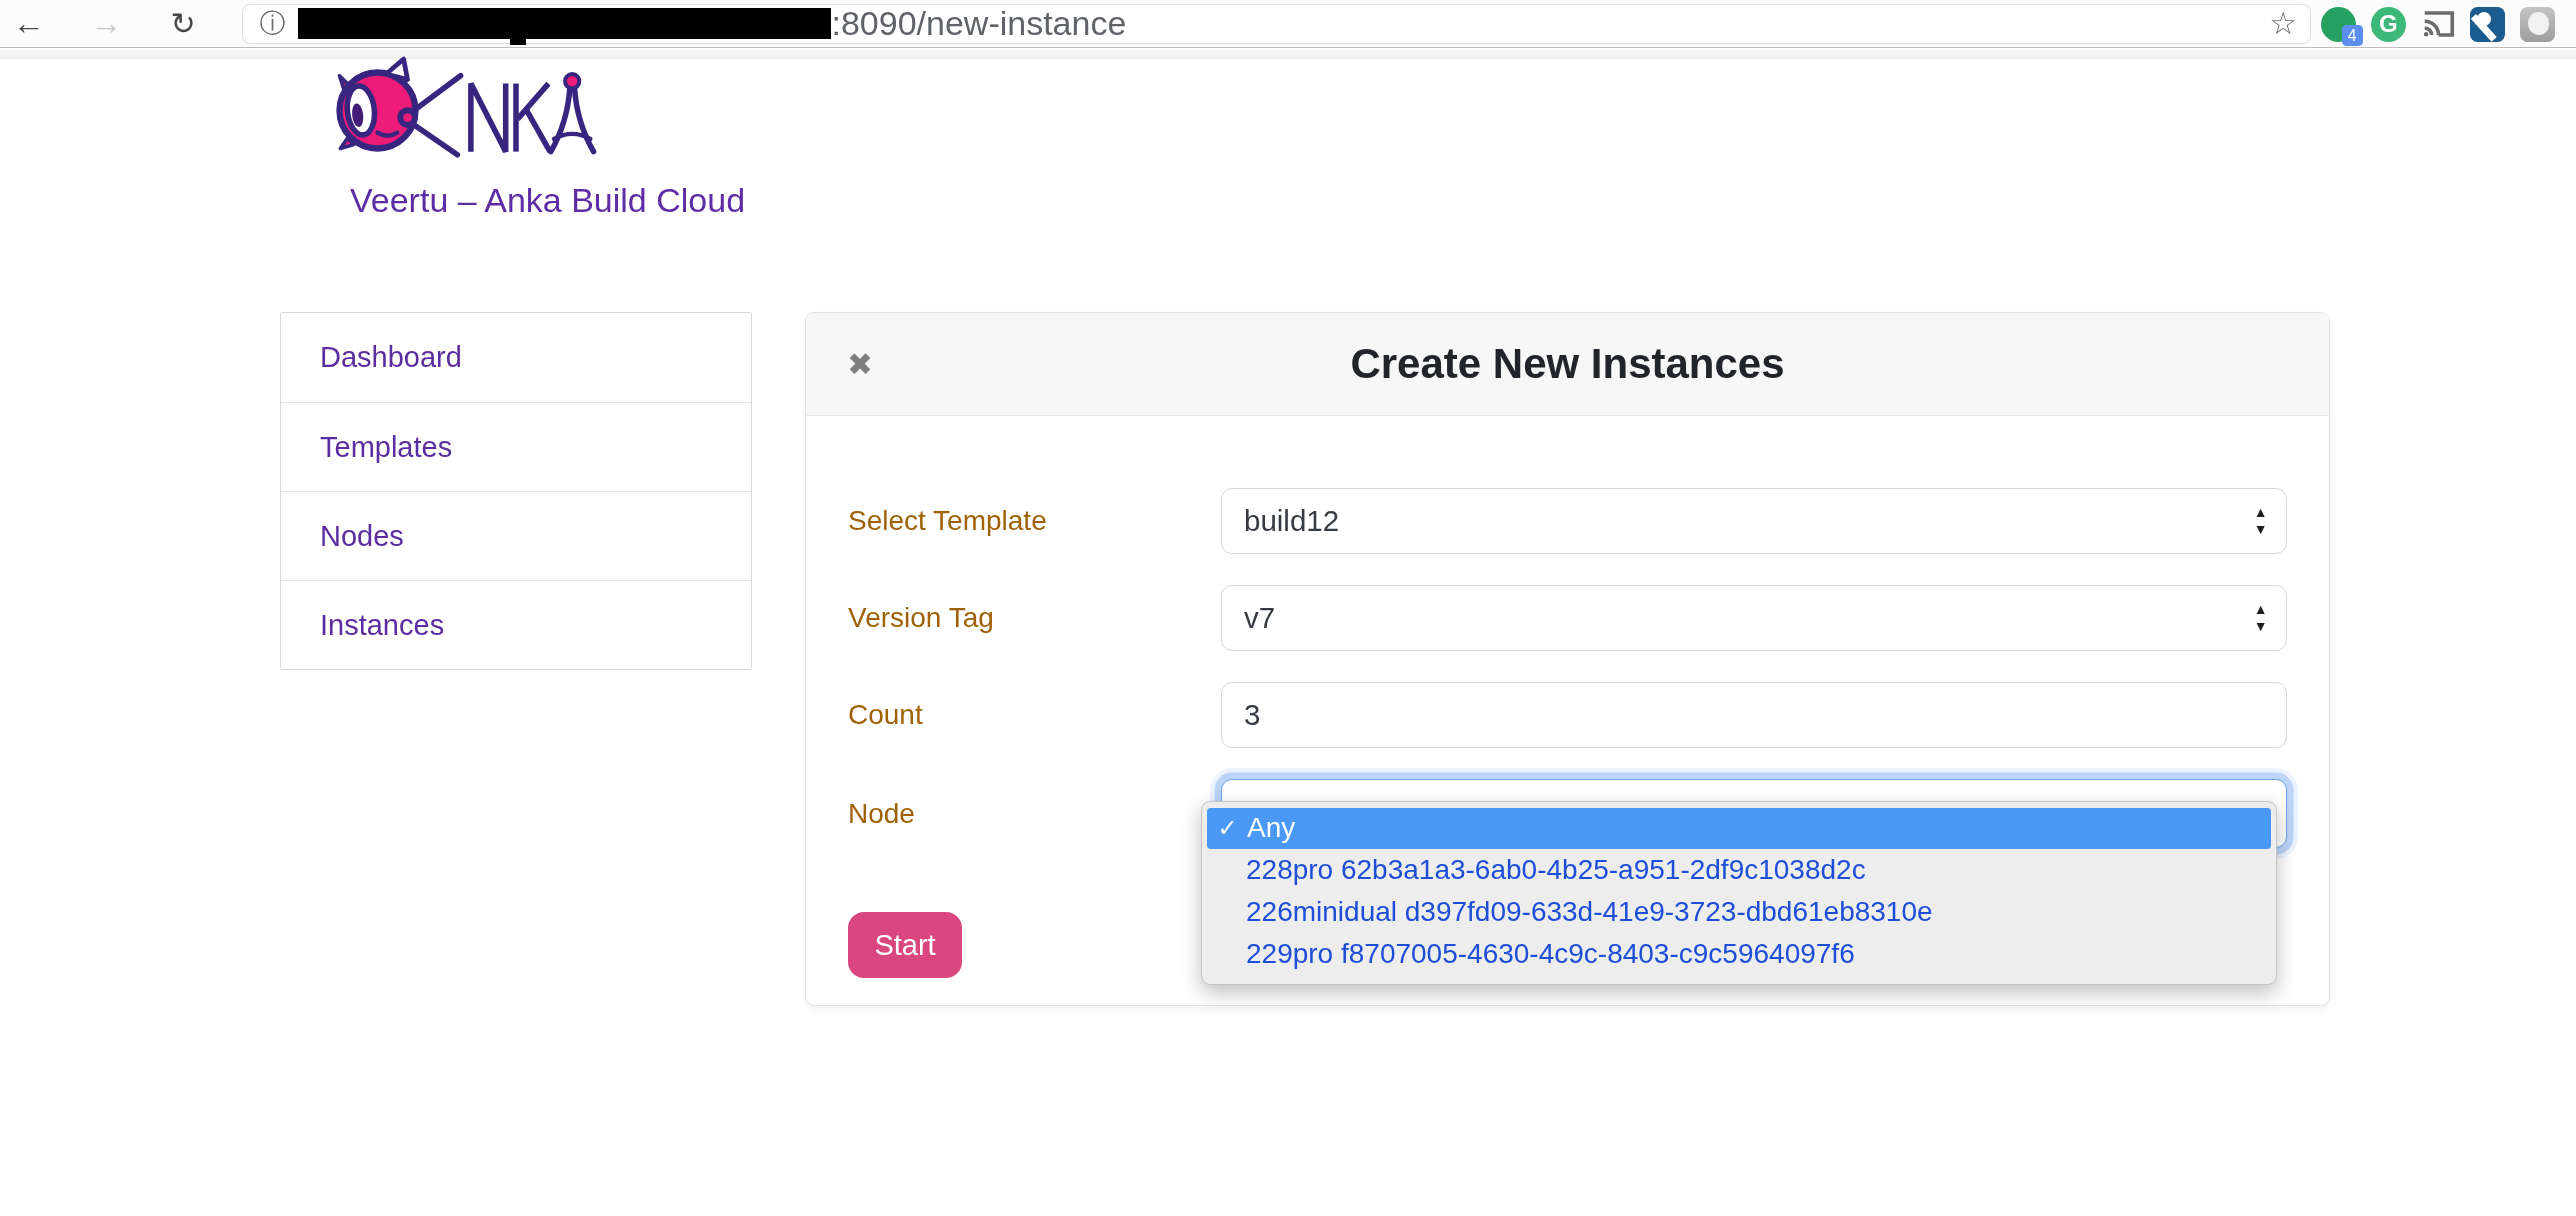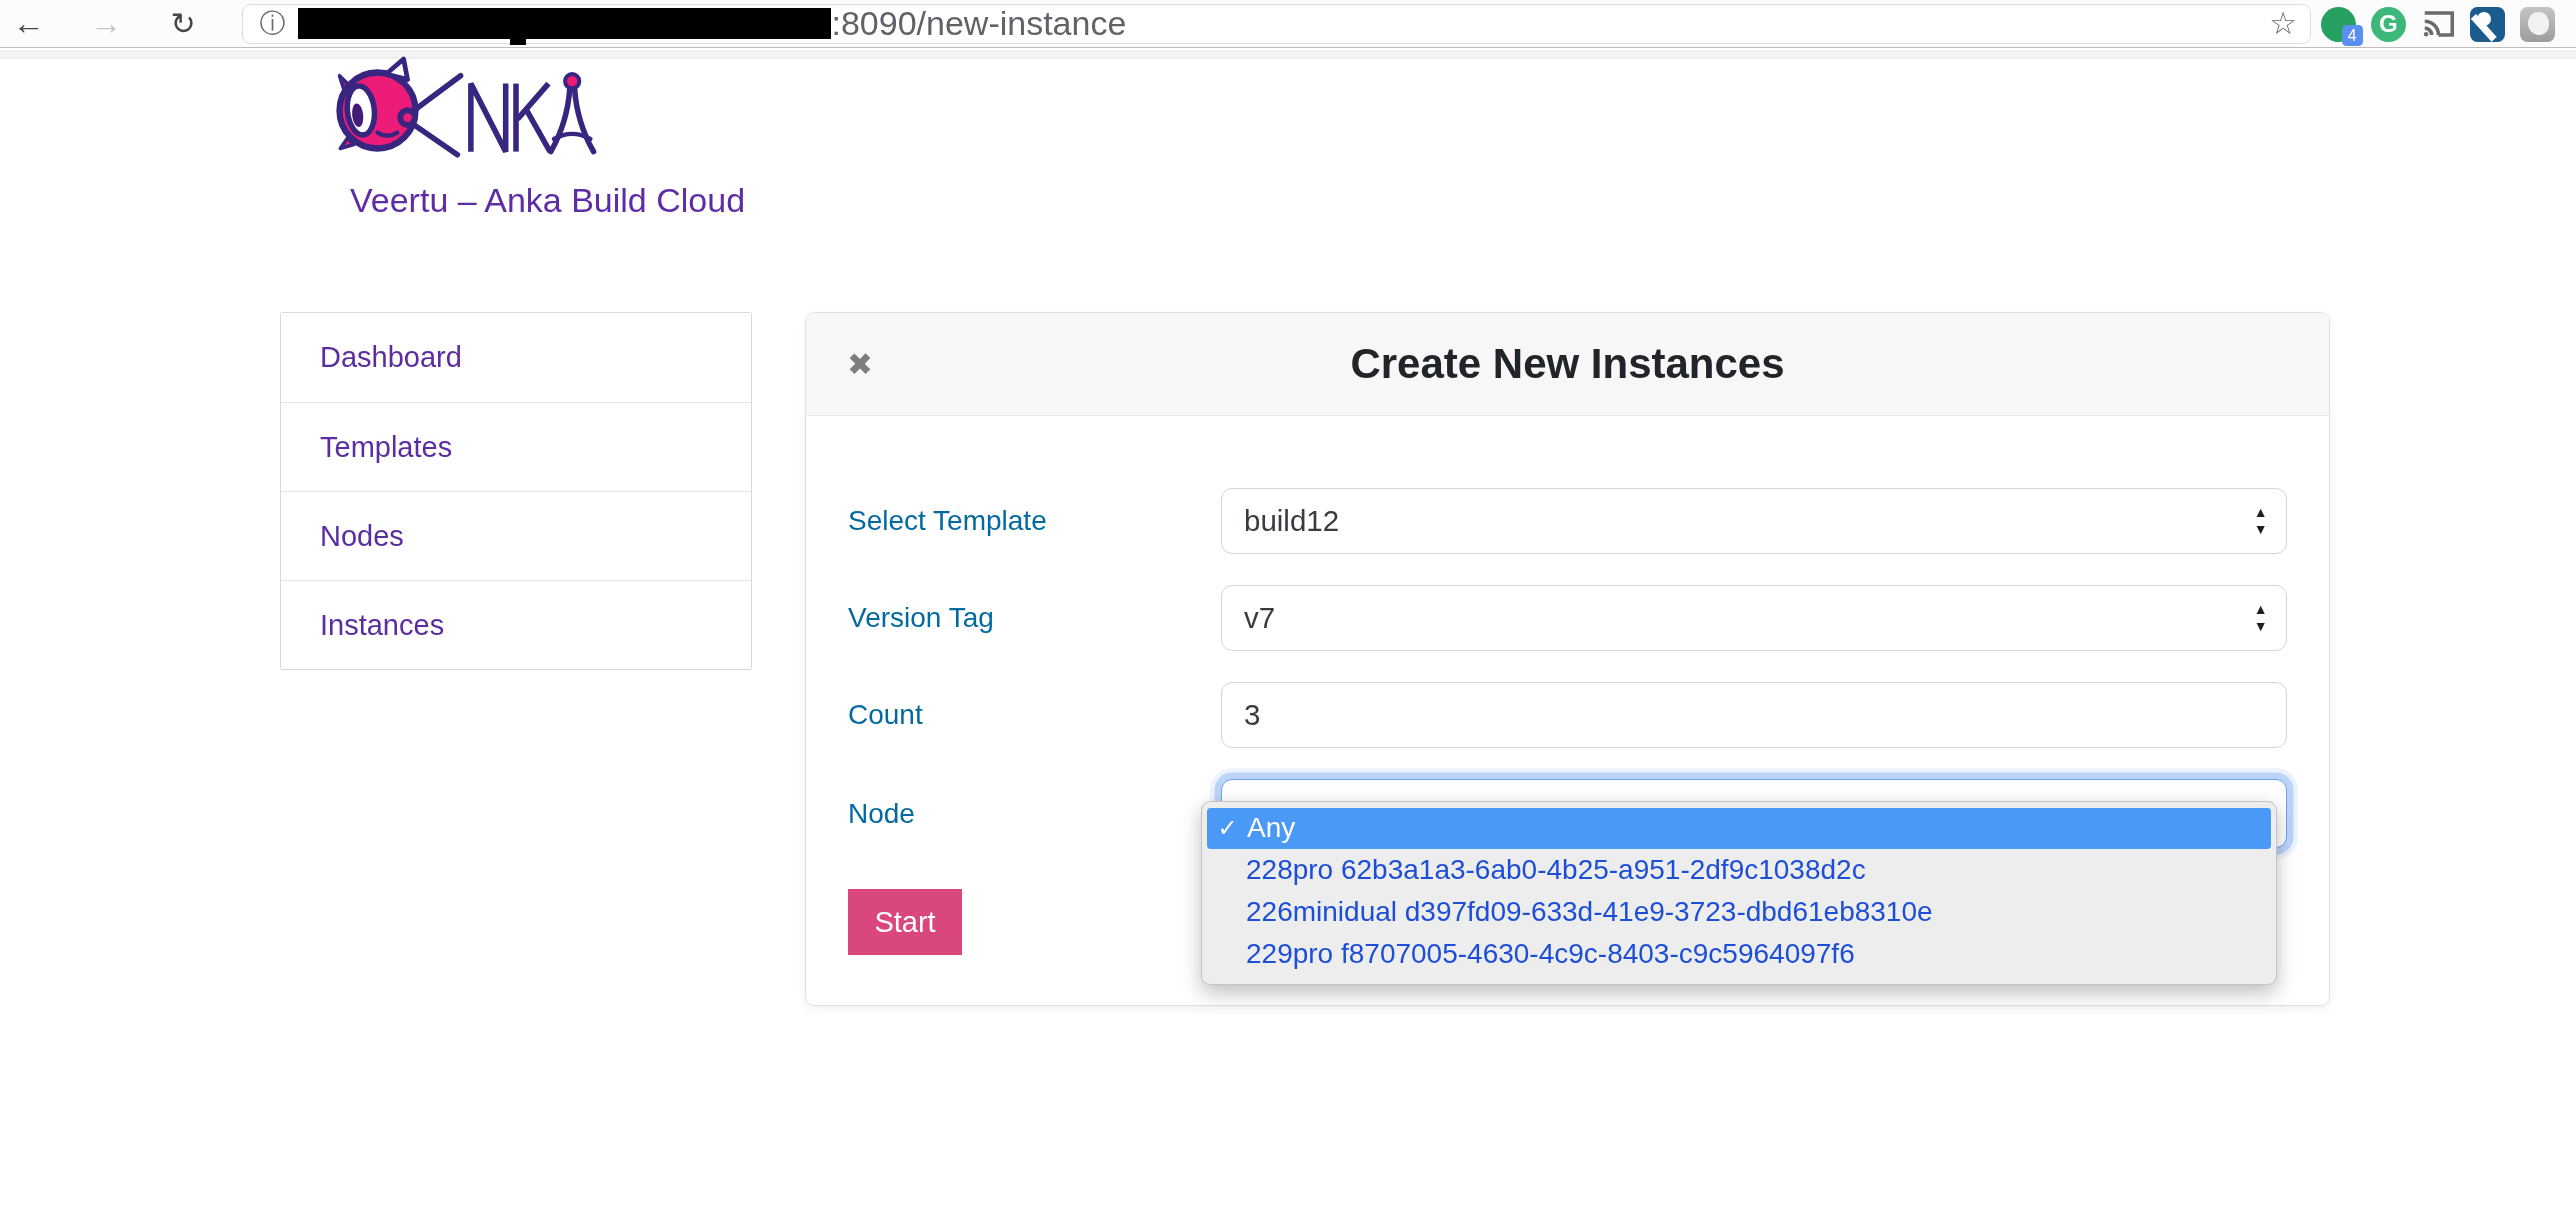--- a/index.html
+++ b/index.html
@@ -41,36 +41,36 @@
   .side-item{height:89px;display:flex;align-items:center;padding-left:39px;font-size:29px;color:#5b2da1;cursor:pointer;border-top:1.8px solid #e4e4e4;background:#fff;}
   .side-item:first-child{border-top:none;}
 
   
   .modal{position:absolute;left:805px;top:312px;width:1525px;height:694px;border:1.8px solid #e0e0e0;border-radius:9.2px;background:#fff;box-shadow:0 3.7px 9.2px rgba(0,0,0,0.05);}
   .modal-header{height:103px;background:#f7f7f7;border-bottom:1.8px solid #e7e7e7;border-radius:7.4px 7.4px 0 0;position:relative;display:flex;align-items:center;justify-content:center;}
   .modal-title{font-size:42px;font-weight:700;color:#212529;}
   .modal-close{position:absolute;left:41px;top:50%;transform:translateY(-50%);font-size:31px;color:#7e7e7e;cursor:pointer;}
   .modal-body{padding:72px 42px 0 42px;position:relative;}
   .form-row{display:flex;align-items:center;margin-bottom:31px;}
-  .form-label{width:373px;font-size:28px;color:#0369a1;flex:none;}
+  .form-label{width:373px;font-size:28px;color:#a16207;flex:none;}
   .control{flex:1;height:66px;border:1.8px solid #d6d6d6;border-radius:11px;display:flex;align-items:center;padding:0 22px;font-size:29.5px;color:#363c42;background:#fff;position:relative;cursor:pointer;}
   input.control{cursor:text;outline:none;font-family:inherit;}
   .spinner{position:absolute;right:18.5px;top:50%;transform:translateY(-50%);display:flex;flex-direction:column;align-items:center;gap:3.7px;color:#1f1f1f;}
   .spinner span{font-size:14px;line-height:13px;}
   .node-row{margin-bottom:0;}
   .node-row .control{height:69px;border-color:#6ba3ea;box-shadow:0 0 0 6.5px rgba(120,170,240,0.42),0 0 0 11px rgba(150,190,250,0.18);}
   .node-row .spinner{right:7.4px;}
 
   
   .dropdown{position:absolute;left:395px;top:488px;width:1076px;background:#ededed;border:1.4px solid #c4c4c4;border-radius:9.2px;box-shadow:0 7.4px 20px rgba(0,0,0,0.25);padding:5.5px 0 9.2px 0;z-index:5;}
   .dd-option{height:42px;display:flex;align-items:center;font-size:28px;color:#1d4ed8;padding-left:44px;cursor:pointer;white-space:nowrap;}
   .dd-option.selected{background:#4a99f7;color:#fff;margin:0 4.6px;border-radius:3.7px;padding-left:11px;height:41px;}
   .dd-check{width:18.5px;margin-right:11px;font-size:24px;display:inline-block;}
 
-  .start-btn{display:block;width:114px;height:66px;background:#d9477e;color:#fff;font-size:29px;border:none;border-radius:0;margin-top:41px;cursor:pointer;font-family:inherit;}
+  .start-btn{display:block;width:114px;height:66px;background:#d9477e;color:#fff;font-size:29px;border:none;border-radius:16px;margin-top:64px;cursor:pointer;font-family:inherit;}
 </style>
 </head>
 <body>
 
 <div class="screen">
 
   <div class="toolbar">
     <div class="nav-icon nav-back">←</div>
     <div class="nav-icon nav-fwd">→</div>
     <div class="nav-icon nav-reload">↻</div>

